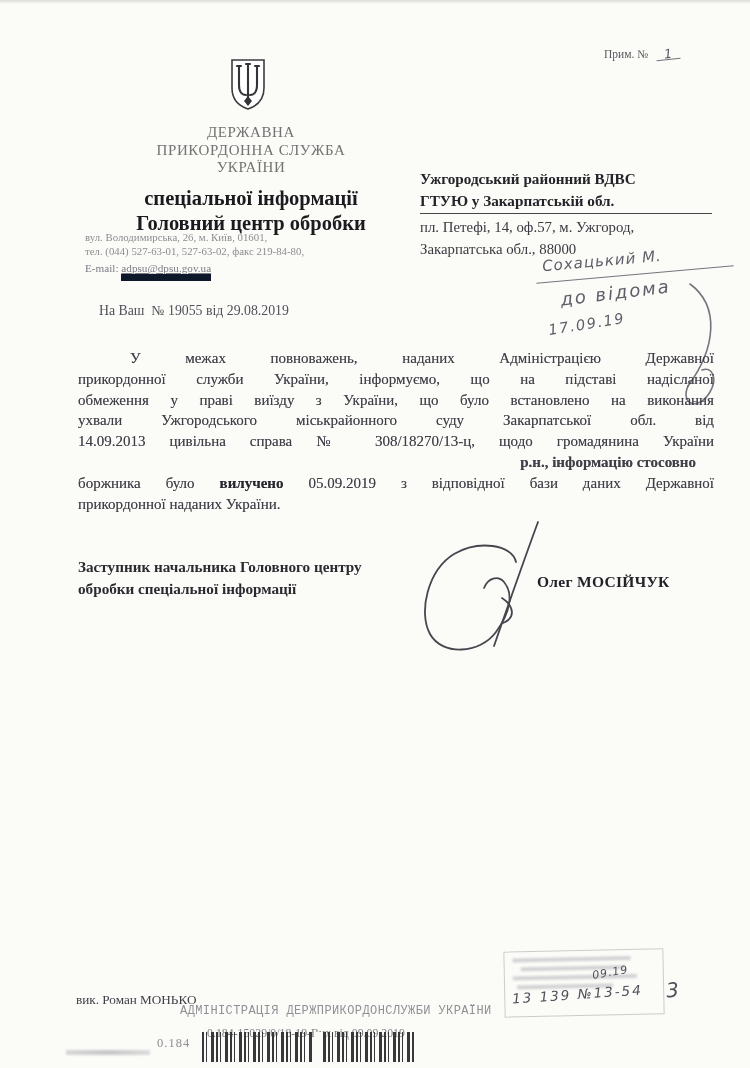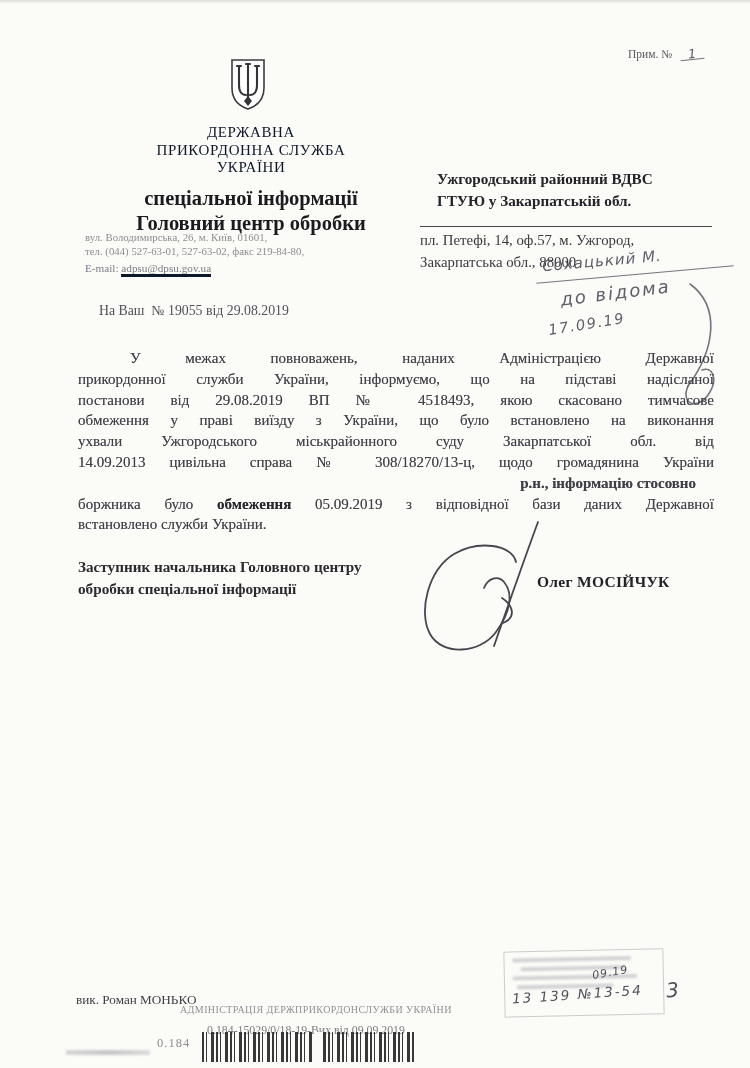--- a/index.html
+++ b/index.html
@@ -8,39 +8,39 @@
     background:#fbfbf8; overflow:hidden;
     font-family:"Liberation Serif", serif; color:#3e3e46;
   }
   .page::before {
     content:""; position:absolute; left:0; top:0; right:0; height:4px;
     background:linear-gradient(#dcdcd8, rgba(255,255,255,0)); pointer-events:none;
   }
   .abs { position:absolute; }
 
   
-  .prim { left:628px; top:48px; font-size:11.5px; color:#5a5a60; display:flex; gap:8px; align-items:center; }
+  .prim { left:604px; top:48px; font-size:11.5px; color:#5a5a60; display:flex; gap:8px; align-items:center; }
   .prim-hand { display:inline-block; width:24px; text-align:center; border-bottom:1.3px solid #71717a;
     font-family:"DejaVu Sans",sans-serif; font-style:italic; font-size:12.5px; color:#565660;
     transform:rotate(-6deg); line-height:11px; }
 
   
   .emblem { left:229px; top:58px; }
   .org { left:95px; top:124px; width:312px; text-align:center; font-size:15px; line-height:17.5px;
-    letter-spacing:.6px; color:#0f172a; }
+    letter-spacing:.6px; color:#737373; }
   .unit { left:95px; top:186px; width:312px; text-align:center; font-size:20.5px; line-height:24.5px;
     font-weight:bold; color:#1b1b1f; }
   .lh-addr { left:85px; top:231px; width:332px; text-align:left; font-size:10.8px; line-height:13.5px; color:#8d8d92; }
   .email-line { margin-top:4px; font-size:11.2px; color:#7b7b82; }
-  .email-line .u { border-bottom:3px solid #0f172a; }
+  .email-line .u { border-bottom:7px solid #0f172a;text-decoration:underline; }
 
   
   .recipient { left:420px; top:168px; font-size:14.8px; line-height:21.5px; color:#3a3a40; }
-  .rec-b { font-weight:bold; font-size:15.2px; color:#232329;margin-left:17px; }
-  .rec-ul { display:inline-block; width:292px; border-bottom:1.6px solid #46464c; padding-bottom:14px; margin-bottom:3px; }
+  .rec-b { font-weight:bold; font-size:15.2px; color:#232329; }
+  .rec-ul { display:inline-block; width:292px; border-bottom:1.6px solid #46464c; padding-bottom:1px; margin-bottom:3px; }
 
   
   .hand-note { left:536px; top:248px; width:214px; height:130px;
     font-family:"DejaVu Sans",sans-serif; font-style:italic; color:rgba(72,72,84,.88); }
   .hand-note > span { position:absolute; white-space:nowrap; }
   .hn1 { left:6px; top:4px; font-size:15px; letter-spacing:1px; transform:rotate(-5deg); }
   .hn-ul { position:absolute; left:0; top:26px; width:198px; border-bottom:1.6px solid rgba(72,72,84,.75); transform:rotate(-5deg); }
   .hn2 { left:24px; top:34px; font-size:18px; letter-spacing:2px; transform:rotate(-7deg); }
   .hn3 { left:12px; top:68px; font-size:14.5px; letter-spacing:1.6px; transform:rotate(-9deg); }
   .hn-flourish { position:absolute; left:118px; top:14px; overflow:visible; }
@@ -58,21 +58,21 @@
   .body b { color:#25252b; }
 
   
   .signer { left:78px; top:556px; font-size:15.2px; line-height:21.5px; font-weight:bold; color:#2a2a30; }
   .signer-name { left:537px; top:573px; font-size:15.5px; font-weight:bold; color:#222228; letter-spacing:.3px; }
   .sig-svg { left:416px; top:520px; overflow:visible; }
 
   
   .executor { left:76px; top:992px; font-size:13.2px; color:#3e3e46; }
   .registry { left:180px; top:1004px; width:252px; text-align:center; }
-  .reg-org { font-family:Liberation Serif, serif; font-size:10px; letter-spacing:.4px; color:#909096; white-space:nowrap; }
+  .reg-org { font-family:Liberation Mono, monospace; font-size:12px; letter-spacing:.4px; color:#909096; white-space:nowrap; }
   .reg-ref { font-size:11.8px; color:#7d7d84; margin-top:8px; white-space:nowrap; }
   .barcode { left:202px; top:1032px; width:212px; height:30px; filter:blur(.2px);
     background:repeating-linear-gradient(90deg,#38383a 0 2px,transparent 2px 4px,#38383a 4px 5px,transparent 5px 9px,#38383a 9px 12px,transparent 12px 14px); }
   .barcode::after { content:""; position:absolute; left:112px; top:0; width:9px; height:100%; background:#fbfbf8; }
   .doc-code { left:157px; top:1036px; font-size:12.5px; color:#8e8e94; letter-spacing:1px; }
   .smudge { left:66px; top:1050px; width:84px; height:5px; opacity:.7;
     background:linear-gradient(90deg,#c9c9cb,#b2b2b6,#cfcfd1); filter:blur(1.2px); }
 
   
   .rstamp { left:504px; top:950px; width:142px; height:58px; border:1px solid rgba(130,130,138,.38);
@@ -144,27 +144,26 @@
         <path d="M34 124 C 26 142 44 150 56 130 C 64 116 58 104 48 108"></path>
       </g>
     </svg>
   </div>
 
   <div class="abs ref">На Ваш&nbsp; № 19055 від 29.08.2019</div>
 
   <div class="abs body">
     <div class="bl first">У межах повноважень, наданих Адміністрацією Державної</div>
     <div class="bl">прикордонної служби України, інформуємо, що на підставі надісланої</div>
-    <div class="bl">постанови від 29.08.2019 ВП № 4518493, якою скасовано тимчасове</div>
     <div class="bl">обмеження у праві виїзду з України, що було встановлено на виконання</div>
     <div class="bl">ухвали Ужгородського міськрайонного суду Закарпатської обл. від</div>
     <div class="bl">14.09.2013 цивільна справа № 308/18270/13-ц, щодо громадянина України</div>
     <div class="bl right">р.н., інформацію стосовно</div>
-    <div class="bl"><span>боржника було</span> <b>обмеження</b> <span>05.09.2019 з відповідної бази даних Державної</span></div>
-    <div class="bl last">встановлено служби України.</div>
+    <div class="bl"><span>боржника було</span> <b>вилучено</b> <span>05.09.2019 з відповідної бази даних Державної</span></div>
+    <div class="bl last">прикордонної наданих України.</div>
   </div>
 
   <div class="abs signer">
     <div>Заступник начальника Головного центру</div>
     <div>обробки спеціальної інформації</div>
   </div>
 
   <svg class="abs sig-svg" width="140" height="150" viewBox="0 0 140 150">
     <g fill="none" stroke="#46464e" stroke-width="1.8" stroke-linecap="round">
       <path d="M100 42 C 96 24 62 20 38 34 C 12 50 2 92 14 114 C 26 136 64 134 80 112 C 94 93 98 74 88 62 C 82 55 72 58 68 68"></path>

